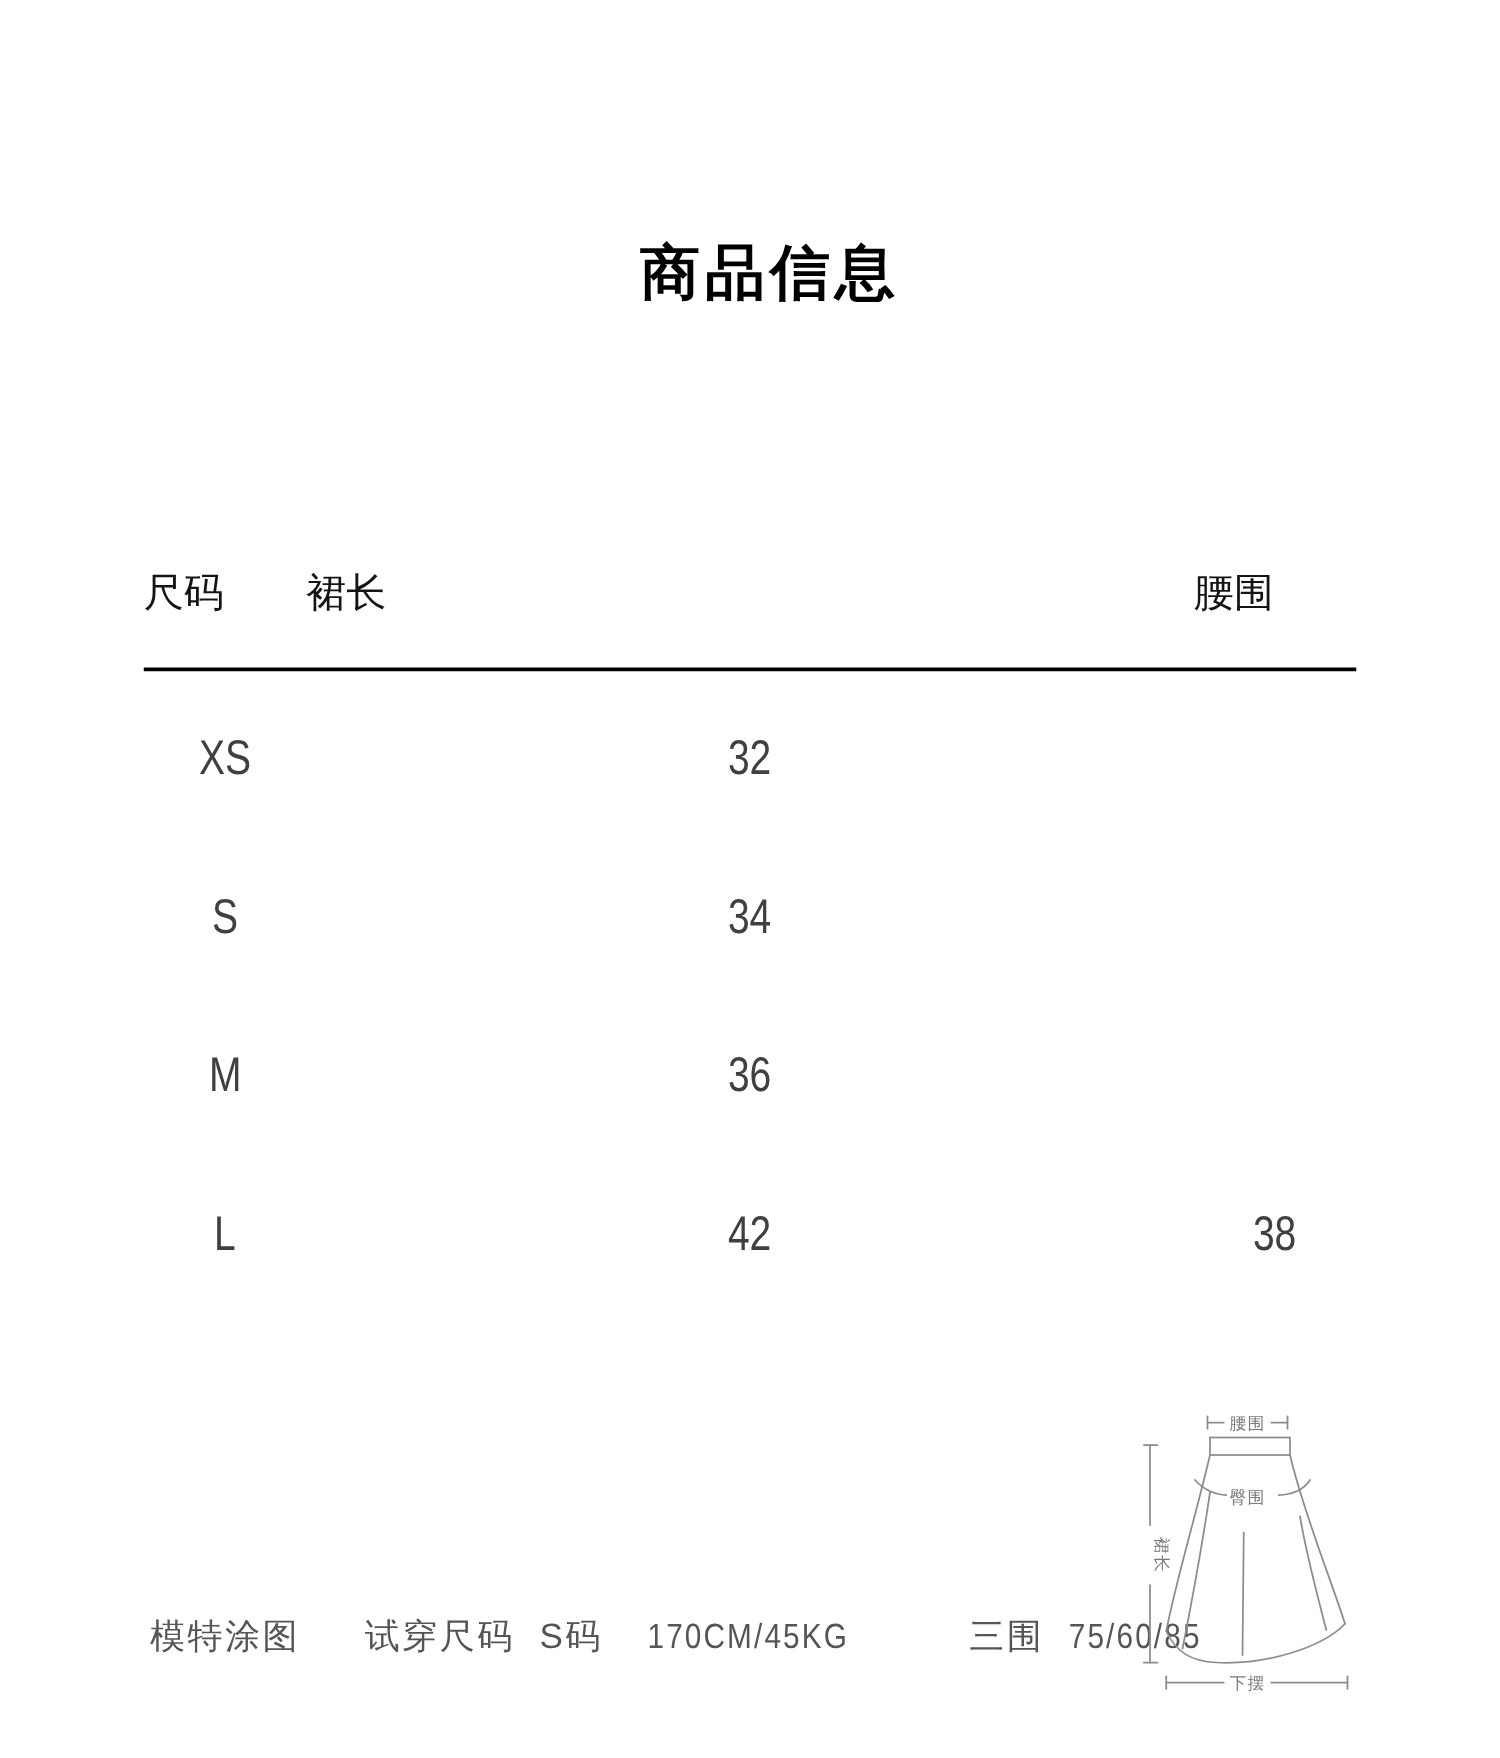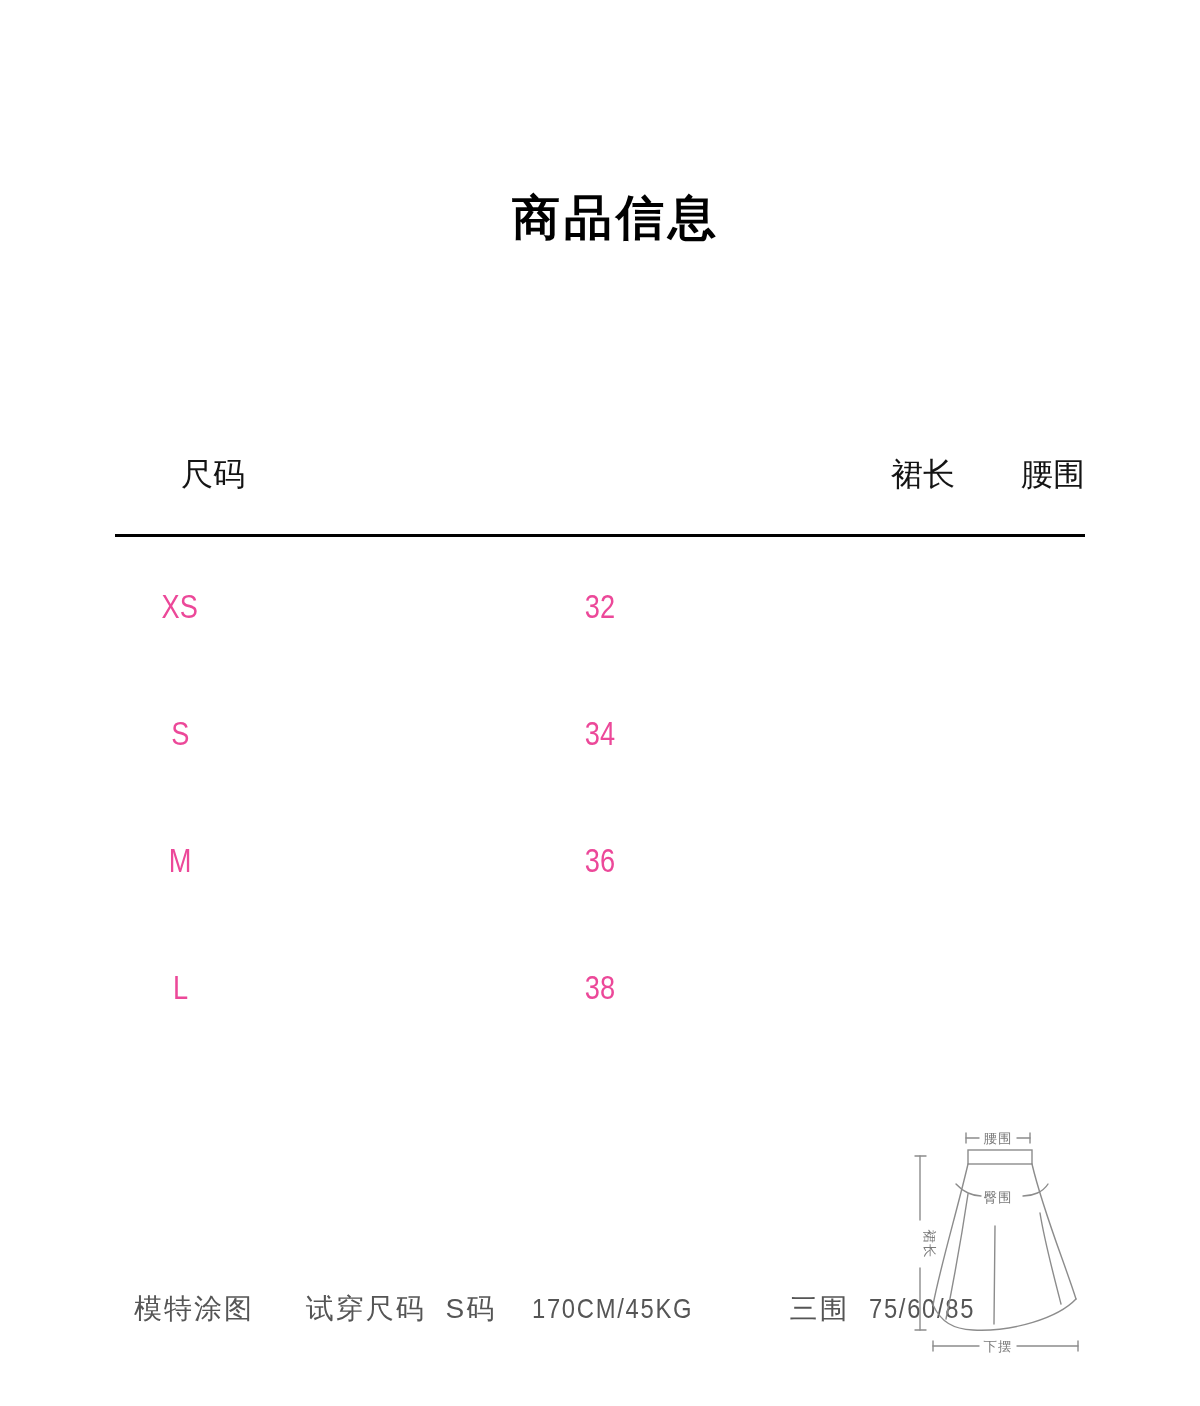--- a/index.html
+++ b/index.html
@@ -12,38 +12,38 @@
   .title {
     position:absolute; top:186px; left:16px; width:100%;
     text-align:center; font-size:48px; font-weight:bold;
     letter-spacing:4px; color:#000;
   }
   .size-table { position:absolute; left:115px; top:452px; width:970px; }
   .thead, .tr {
     display:grid; grid-template-columns:130px 1fr 130px;
   }
   .thead { font-size:32px; color:#141414; line-height:44px; }
-  .th { text-align:right; }
+  .th { text-align:left; }
   .divider { margin-top:38px; border-top:3px solid #000; height:0; }
   .tbody { padding-top:6px; }
-  .tr { height:127px; align-items:center; font-size:34px; color:#ec4899; }
+  .tr { height:127px; align-items:center; font-size:39px; color:#404040; }
   .td { text-align:center; }
   .cond { display:inline-block; transform:scaleX(0.8); transform-origin:center; }
   .note {
     position:absolute; left:112px; top:1192px;
     font-size:34px; letter-spacing:3.5px; color:#111;
     white-space:nowrap;
   }
   .model-row {
     position:absolute; left:120px; top:1290px;
     font-size:28px; letter-spacing:2px; color:#555;
     white-space:nowrap;
   }
   .model-row .seg { display:inline-block; }
-  .gap-lg { margin-right:42px;margin-left:14px; }
+  .gap-lg { margin-right:42px; }
   .gap-sm { margin-right:10px; }
   .gap-md { margin-right:26px; }
   .gap-xl { margin-right:58px; }
   .mcond { display:inline-block; transform:scaleX(0.85); transform-origin:left center; }
   .diagram { position:absolute; left:893px; top:1116px; width:212px; height:252px; }
   .diagram .stroke { stroke:#8c8c8c; stroke-width:1.4; fill:none; stroke-linecap:round; }
   .diagram text {
     font-family:"Liberation Sans","DejaVu Sans",sans-serif;
     font-size:13.5px; fill:#7a7a7a; letter-spacing:1px;
   }
@@ -70,20 +70,21 @@
       <div class="tr">
         <div class="td"><span class="cond">S</span></div>
         <div class="td"><span class="cond">34</span></div>
       </div>
       <div class="tr">
         <div class="td"><span class="cond">M</span></div>
         <div class="td"><span class="cond">36</span></div>
       </div>
       <div class="tr">
         <div class="td"><span class="cond">L</span></div>
+        <div class="td"><span class="cond">42</span></div>
         <div class="td"><span class="cond">38</span></div>
       </div>
     </div>
   </div>
 
 
   <div class="model-row">
     <span class="seg gap-lg">模特涂图</span>
     <span class="seg gap-sm">试穿尺码</span>
     <span class="seg gap-md">S码</span>

